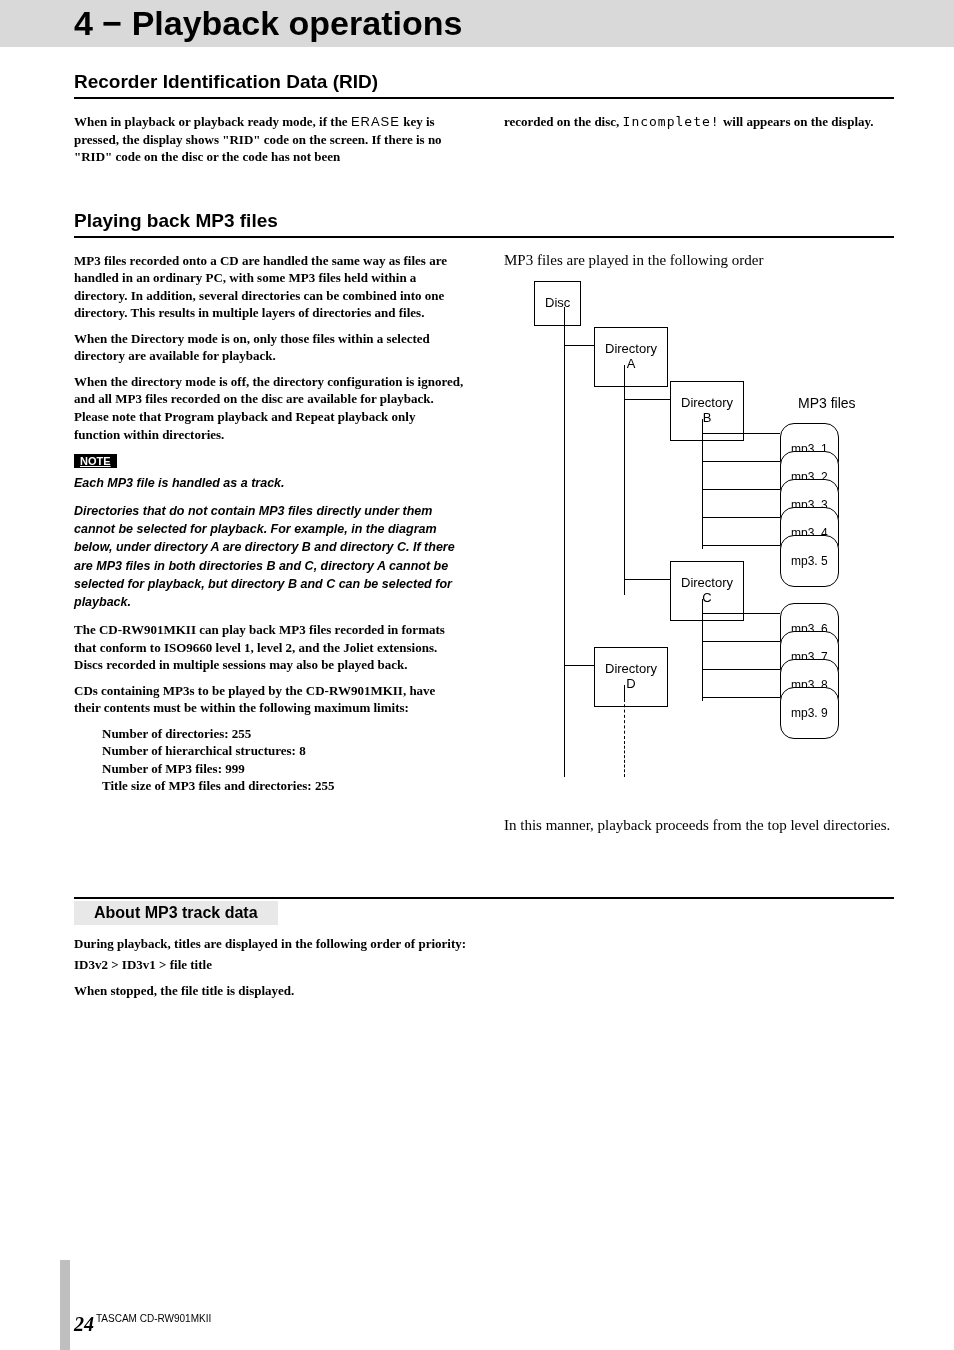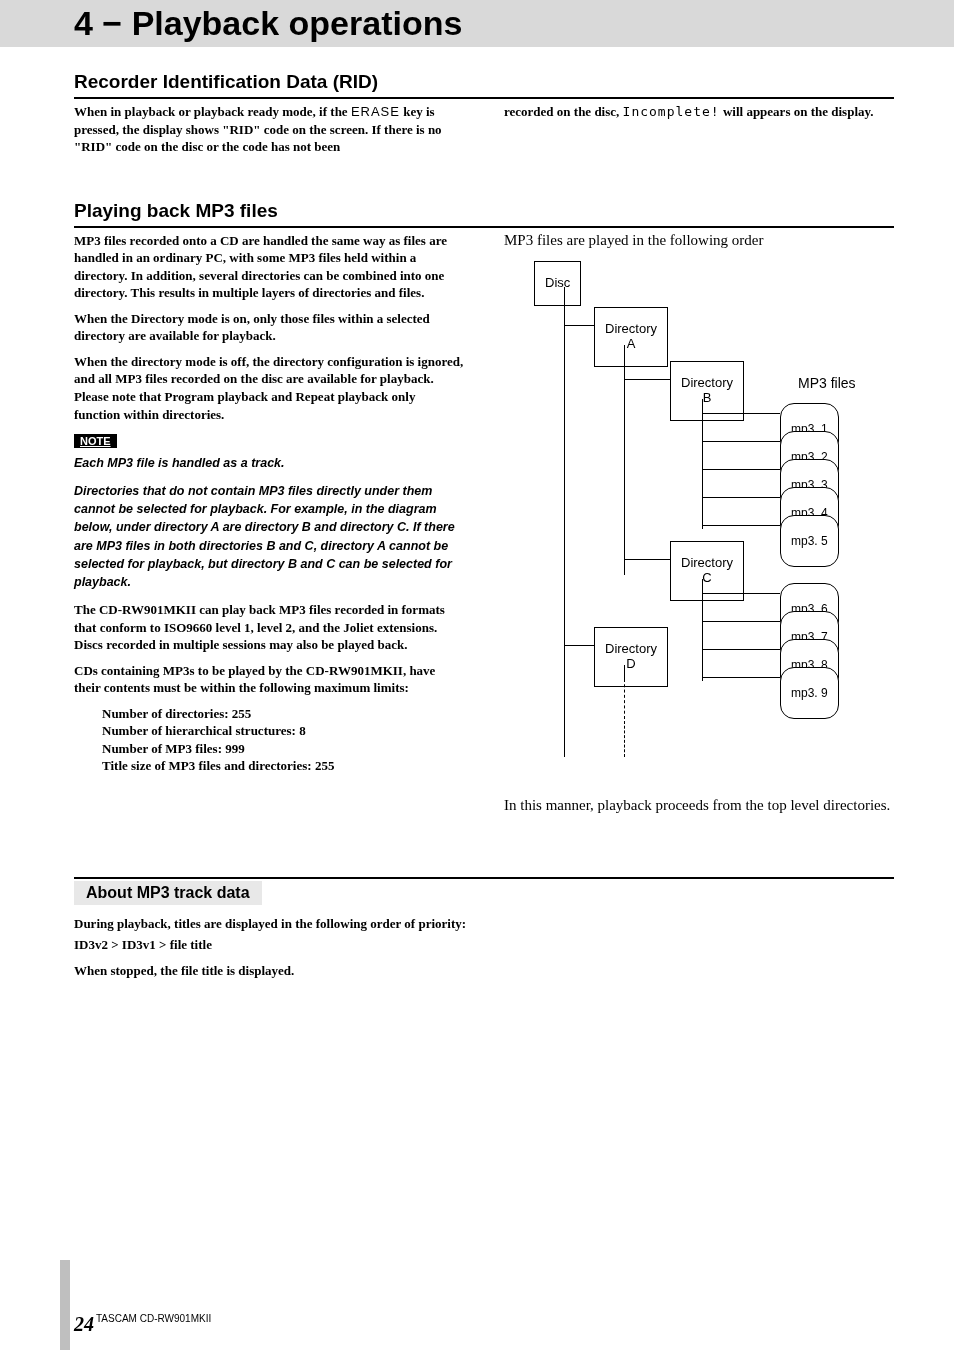--- a/index.html
+++ b/index.html
@@ -6,38 +6,38 @@
   html, body { width: 954px; height: 1350px; background: #fff; font-family: "Times New Roman", Times, serif; color: #000; }
   .page { position: relative; width: 954px; height: 1350px; padding: 30px 60px 30px 74px; }
 
   .chapter-bar { background: #d9d9d9; margin: -30px -60px 14px -74px; padding: 4px 0 4px 74px; }
   .chapter-title { font-family: Verdana, Geneva, sans-serif; font-size: 34px; font-weight: 900; color: #000; }
 
   .section-heading-wrap { margin-top: 24px; }
   .section-heading { font-family: Verdana, Geneva, sans-serif; font-size: 19px; font-weight: 900; padding-bottom: 2px; }
   .section-rule { border: none; border-top: 2px solid #000; margin-top: 2px; }
 
-  .two-col { display: flex; gap: 40px; margin-top: 4px; }
+  .two-col { display: flex; gap: 40px; margin-top: 14px; }
   .col { flex: 1 1 0; }
 
   p { font-size: 13px; line-height: 1.35; margin-bottom: 8px; }
   .bold { font-weight: bold; }
 
   .ascii-key { font-family: Arial, Helvetica, sans-serif; font-weight: normal; letter-spacing: 1px; }
   .lcd { font-family: "OCR A Std", "Lucida Console", monospace; letter-spacing: 1px; font-weight: normal; }
 
   .note-badge { display: inline-block; background: #000; color: #fff; font-family: Arial, Helvetica, sans-serif; font-size: 11px; font-weight: bold; padding: 1px 6px; margin-bottom: 6px; text-decoration: underline; }
 
   .note-text { font-family: Verdana, Geneva, sans-serif; font-size: 12.5px; font-weight: bold; font-style: italic; line-height: 1.45; margin-bottom: 10px; }
 
   .limits { margin-left: 28px; }
 
   .subsection-heading-wrap { margin-top: 54px; }
   .subsection-rule-top { border: none; border-top: 2px solid #000; }
-  .subsection-heading { font-family: Verdana, Geneva, sans-serif; font-size: 16px; font-weight: 900; background: #e8e8e8; padding: 3px 12px; display: inline-block; margin-top: 2px; text-align: center; }
+  .subsection-heading { font-family: Verdana, Geneva, sans-serif; font-size: 16px; font-weight: 900; background: #e8e8e8; padding: 3px 20px; display: inline-block; margin-top: 2px; text-align: center; }
 
   .diagram-caption { font-family: "Times New Roman", serif; font-size: 15px; margin-bottom: 12px; }
   .diagram-followup { font-family: "Times New Roman", serif; font-size: 15px; margin-top: 14px; line-height: 1.35; }
 
   
   .diagram { position: relative; width: 360px; height: 520px; margin-left: 20px; }
   .dbox { position: absolute; border: 1.5px solid #000; text-align: center; font-family: Arial, Helvetica, sans-serif; font-size: 13px; line-height: 1.15; padding: 14px 10px; background: #fff; }
   .pill { position: absolute; border: 1.5px solid #000; border-radius: 14px; font-family: Arial, Helvetica, sans-serif; font-size: 12px; padding: 18px 10px; background: #fff; }
   .hline { position: absolute; border-top: 1.5px solid #000; }
   .vline { position: absolute; border-left: 1.5px solid #000; }

